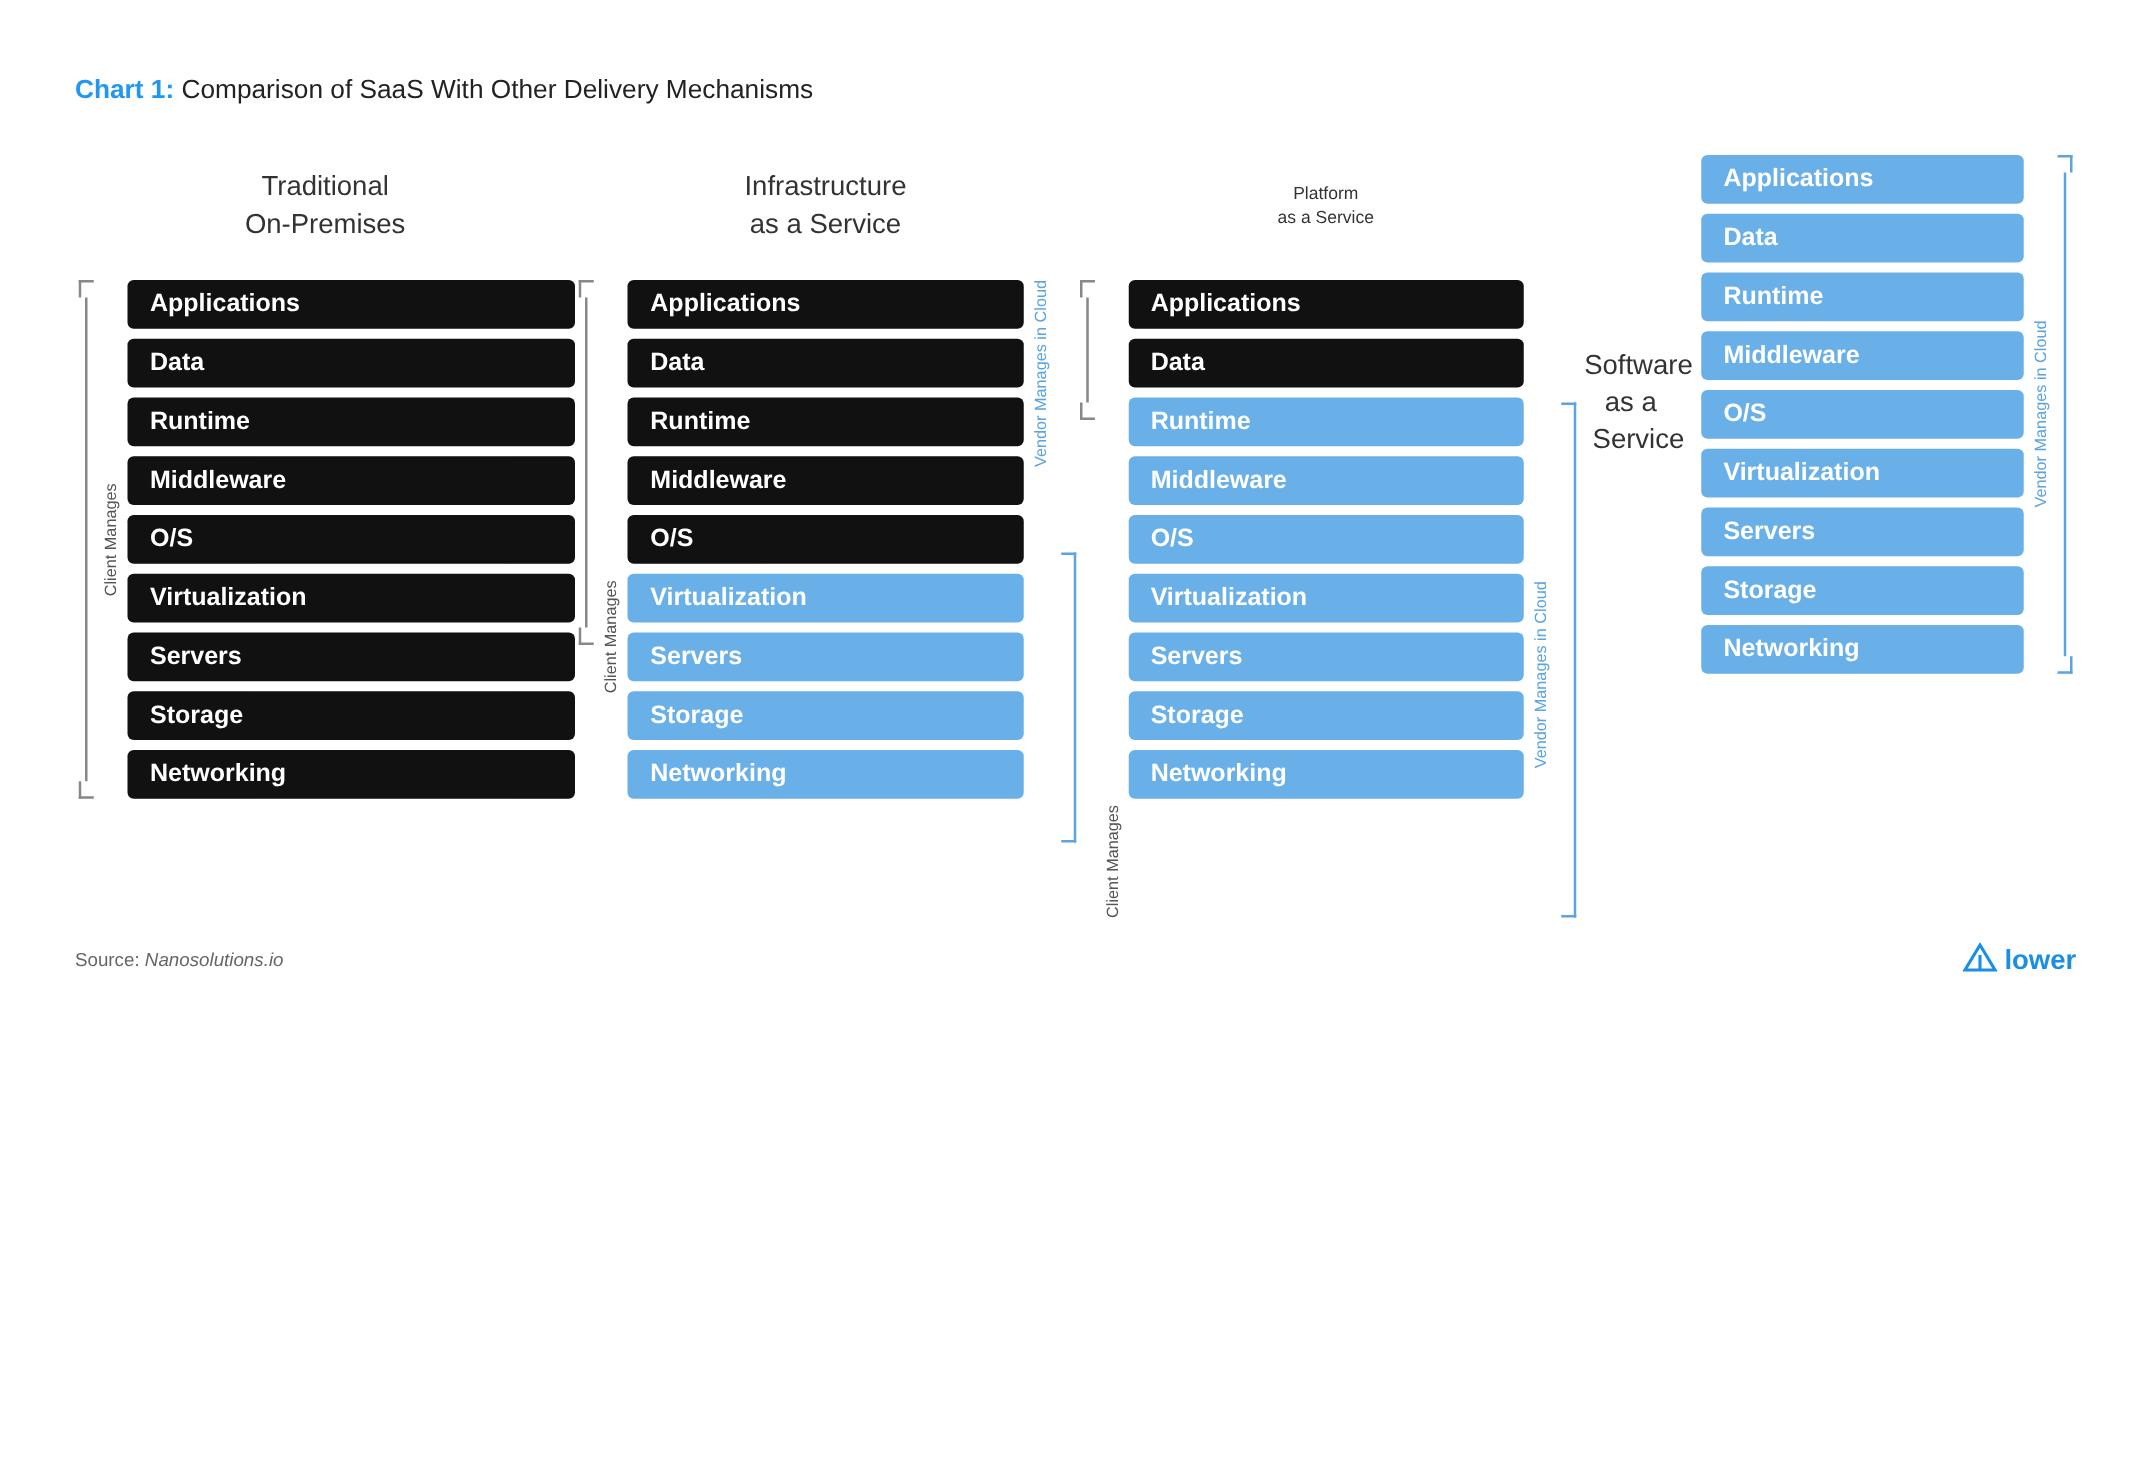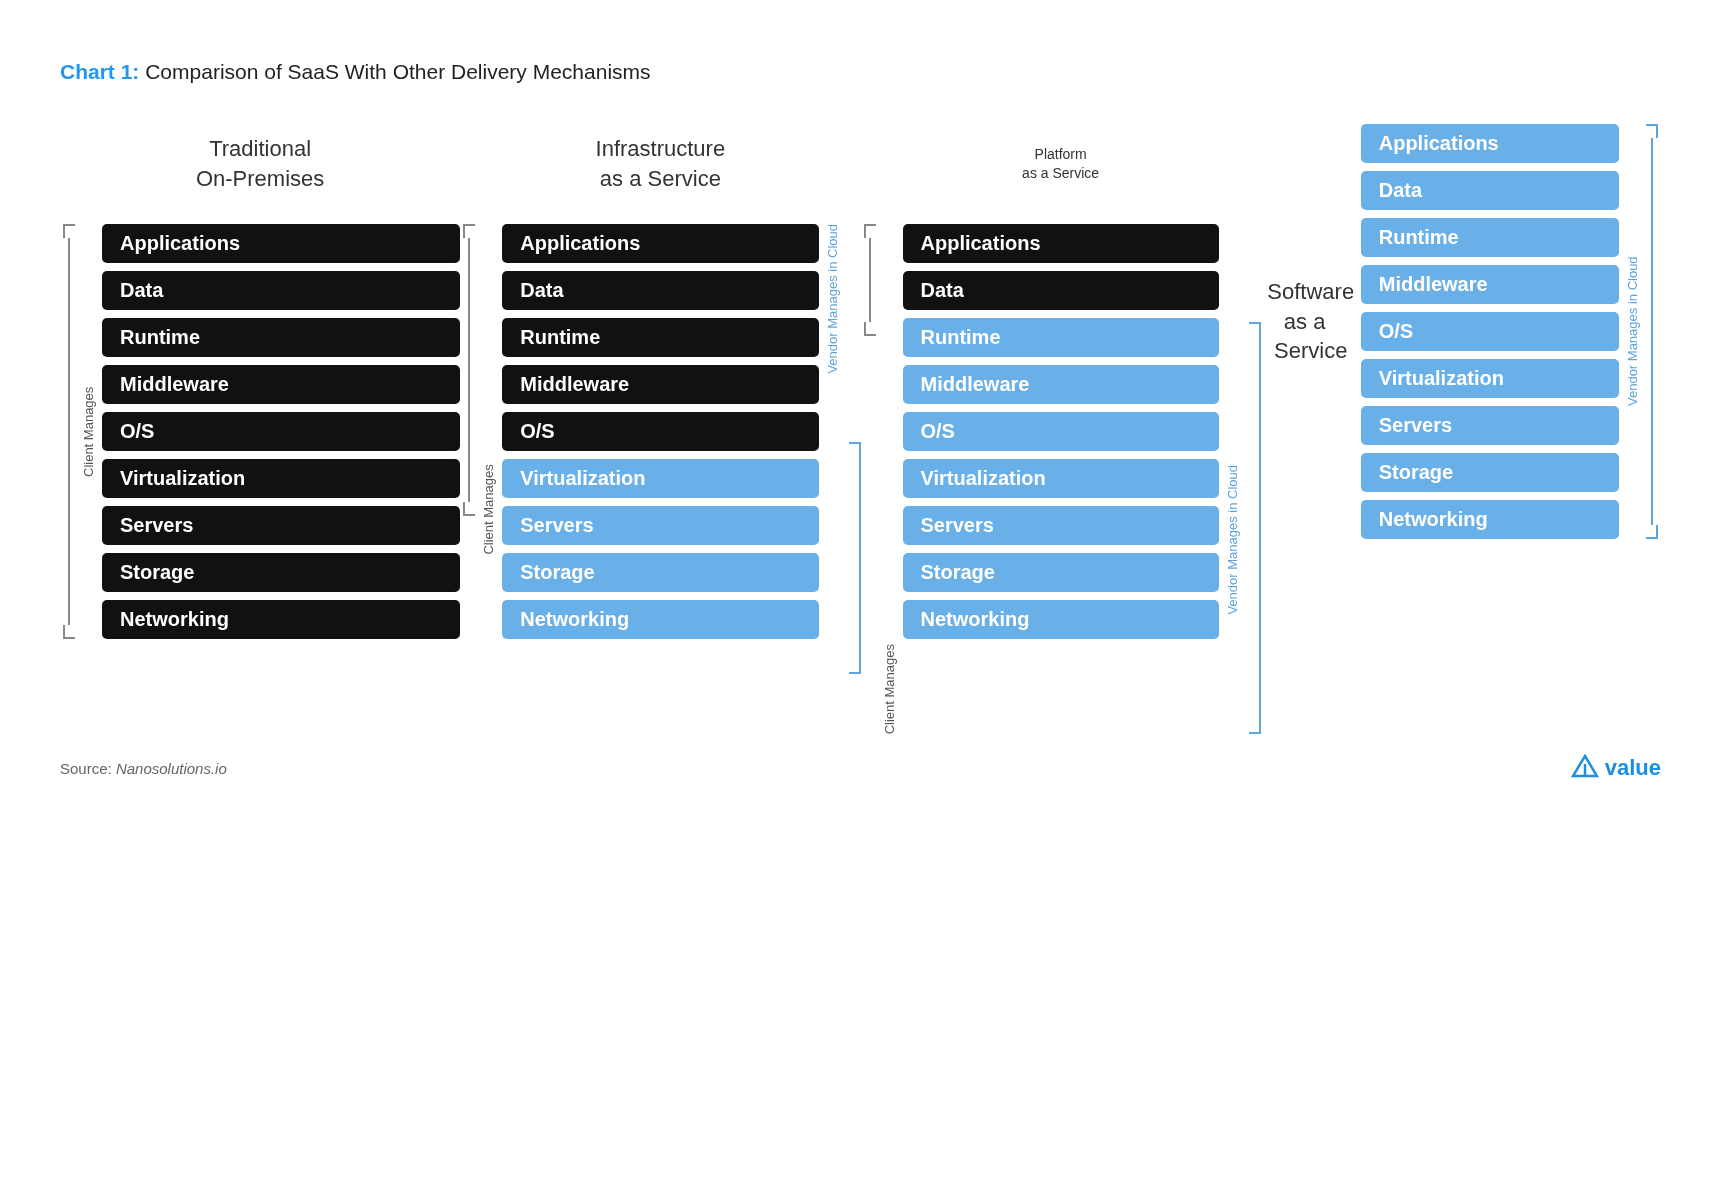--- a/index.html
+++ b/index.html
@@ -232,17 +232,17 @@
   <div style="display:flex; justify-content:space-between; align-items:center; margin-top:20px;">
     <div style="font-size:15px; color:#666;">
       <span>Source:</span>
       <span style="font-style:italic; color:#666;">Nanosolutions.io</span>
     </div>
     <div style="display:flex; align-items:center; gap:6px; color:#1a8fe3; font-size:22px; font-weight:bold;">
       <svg width="28" height="28" viewBox="0 0 28 28">
         <polygon points="14,2 26,22 2,22" fill="none" stroke="#1a8fe3" stroke-width="2.5"></polygon>
         <line x1="14" y1="10" x2="14" y2="22" stroke="#1a8fe3" stroke-width="2.5"></line>
       </svg>
-      <span>value</span>
+      <span>lower</span>
     </div>
   </div>
 
 </div>
 
 </body></html>

